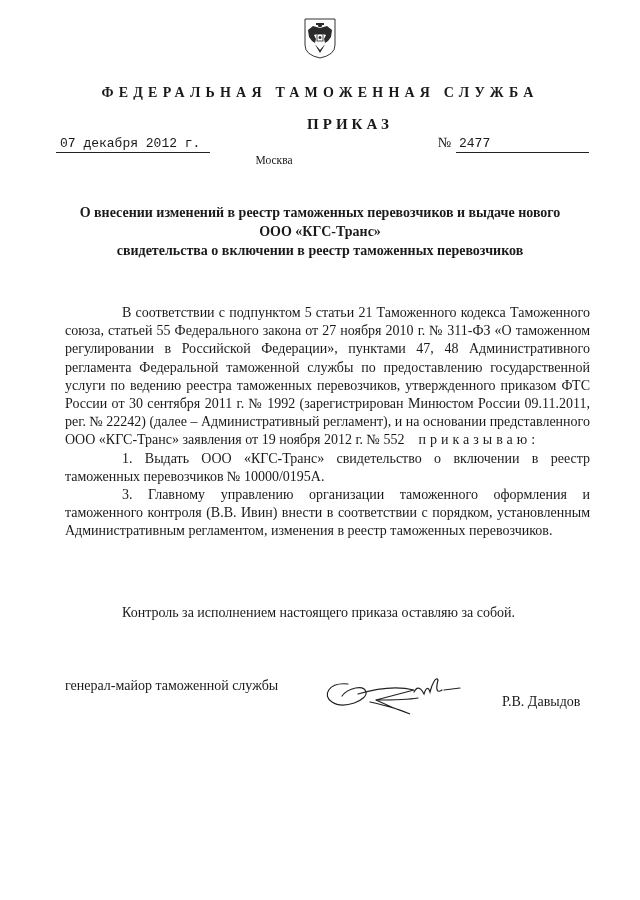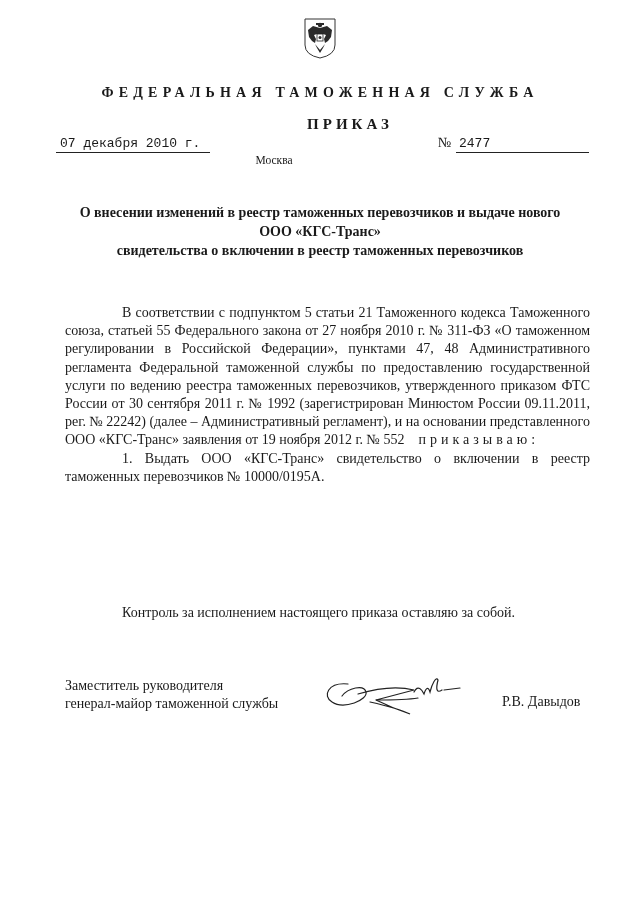--- a/index.html
+++ b/index.html
@@ -41,40 +41,40 @@
     <path d="M17 11 L10 9 L5 13 L6 20 L9 24 L12 26 L13 22 L11 18 L14 17 L17 20 L20 17 L23 18 L21 22 L22 26 L25 24 L28 20 L29 13 L24 9 Z"></path>
     <path d="M12 27 L17 33 L22 27 L20 31 L17 36 L14 31 Z"></path>
   </g>
   <rect x="14" y="17" width="6" height="7" fill="#fff" stroke="#222" stroke-width="0.8"></rect>
   <circle cx="17" cy="20.5" r="1.5" fill="#333"></circle>
 </svg>
 
 <div class="agency">ФЕДЕРАЛЬНАЯ ТАМОЖЕННАЯ СЛУЖБА</div>
 <div class="order-title">ПРИКАЗ</div>
 
-<div class="date-field">07 декабря 2010 г.</div>
+<div class="date-field">07 декабря 2012 г.</div>
 <div class="num-label">№</div>
 <div class="num-field">2477</div>
 <div class="city">Москва</div>
 
 <div class="subject">
   <div>О внесении изменений в реестр таможенных перевозчиков и выдаче нового</div>
   <div>ООО «КГС-Транс»</div>
   <div>свидетельства о включении в реестр таможенных перевозчиков</div>
 </div>
 
 <div class="body">
   <p class="indent"><span>В соответствии с подпунктом 5 статьи 21 Таможенного кодекса Таможенного союза, статьей 55 Федерального закона от 27 ноября 2010 г. № 311-ФЗ «О таможенном регулировании в Российской Федерации», пунктами 47, 48 Административного регламента Федеральной таможенной службы по предоставлению государственной услуги по ведению реестра таможенных перевозчиков, утвержденного приказом ФТС России от 30 сентября 2011 г. № 1992 (зарегистрирован Минюстом России 09.11.2011, рег. № 22242) (далее – Административный регламент), и на основании представленного ООО «КГС-Транс» заявления от 19 ноября 2012 г. № 552</span>&nbsp;&nbsp;&nbsp; <span class="spaced">приказываю:</span></p>
   <p class="indent">1. Выдать ООО «КГС-Транс» свидетельство о включении в реестр таможенных перевозчиков № 10000/0195А.</p>
+  <p class="indent">3. Главному управлению организации таможенного оформления и таможенного контроля (В.В. Ивин) внести в соответствии с порядком, установленным Административным регламентом, изменения в реестр таможенных перевозчиков.</p>
 </div>
 
 <div class="control">Контроль за исполнением настоящего приказа оставляю за собой.</div>
 
 <div class="sign-pos">
-  <div>Заместитель руководителя</div>
   <div>генерал-майор таможенной службы</div>
 </div>
 
 <svg class="signature" viewBox="0 0 150 50">
   <g fill="none" stroke="#222" stroke-width="1.2" stroke-linecap="round">
     <path d="M30 14 C10 12 4 26 14 32 C26 40 50 30 48 22 C46 14 30 18 24 26"></path>
     <path d="M40 24 C60 18 80 16 96 20 L58 30 C72 30 88 30 100 28"></path>
     <path d="M52 32 C70 36 84 40 92 44 C80 40 66 34 58 30"></path>
     <path d="M96 22 C100 14 104 20 106 24 C108 18 110 16 112 22 C114 14 118 6 120 10 C118 18 118 24 124 20"></path>
     <path d="M126 20 L142 18"></path>

